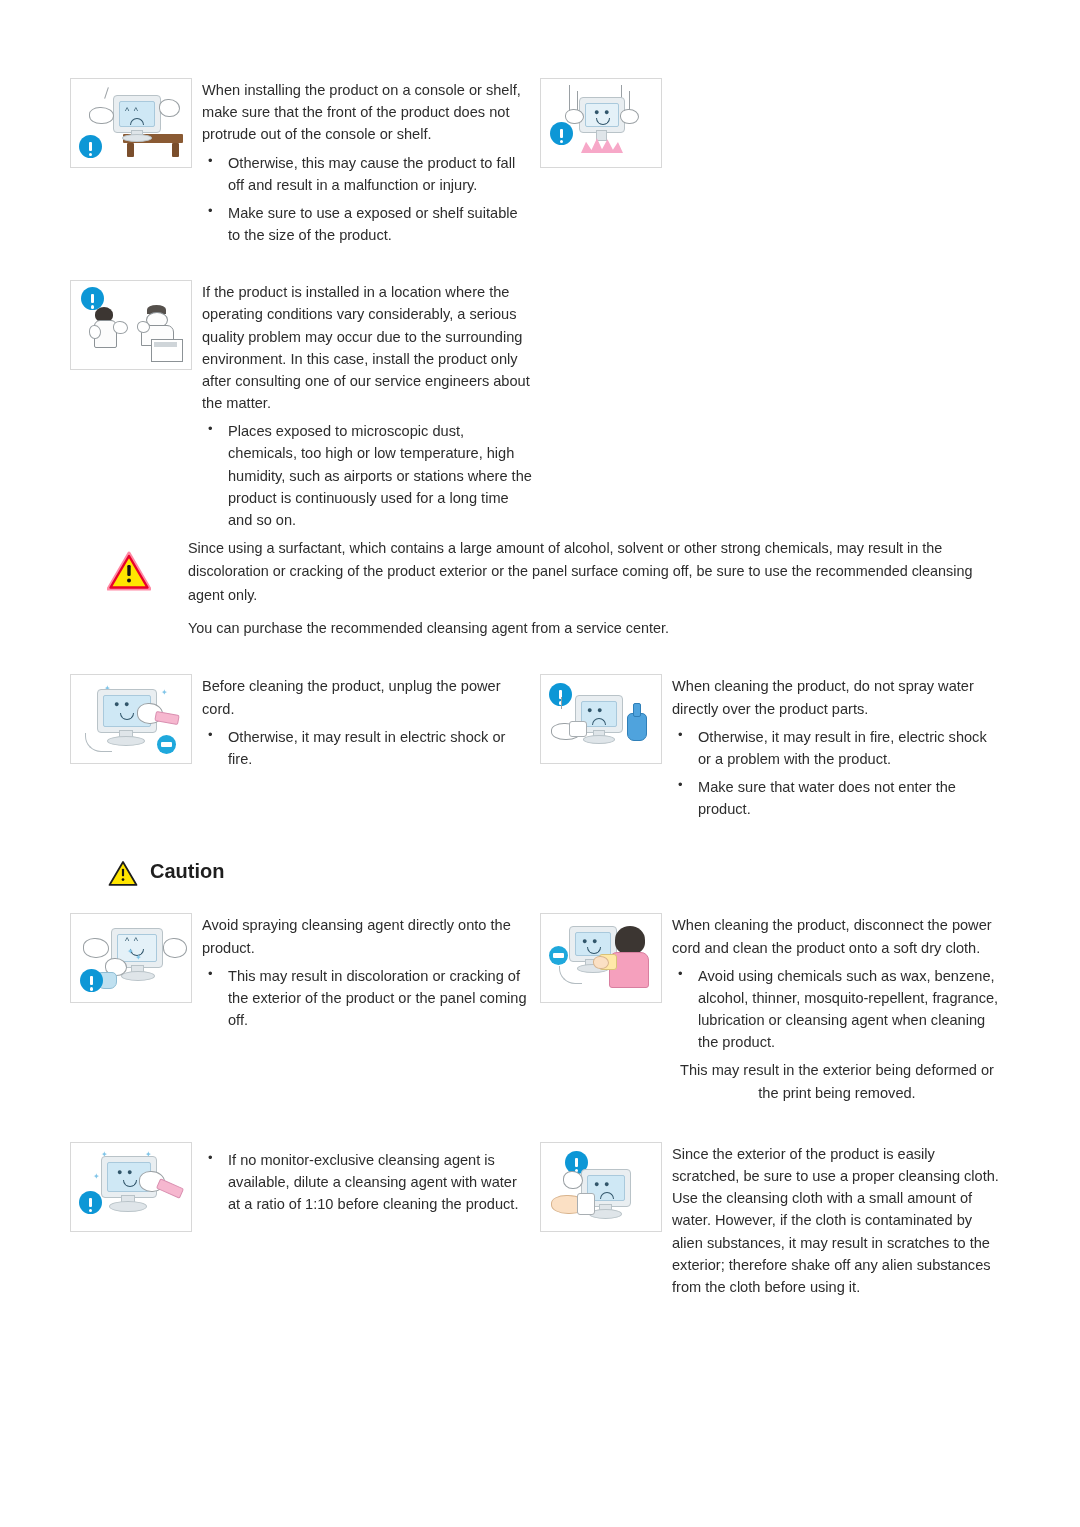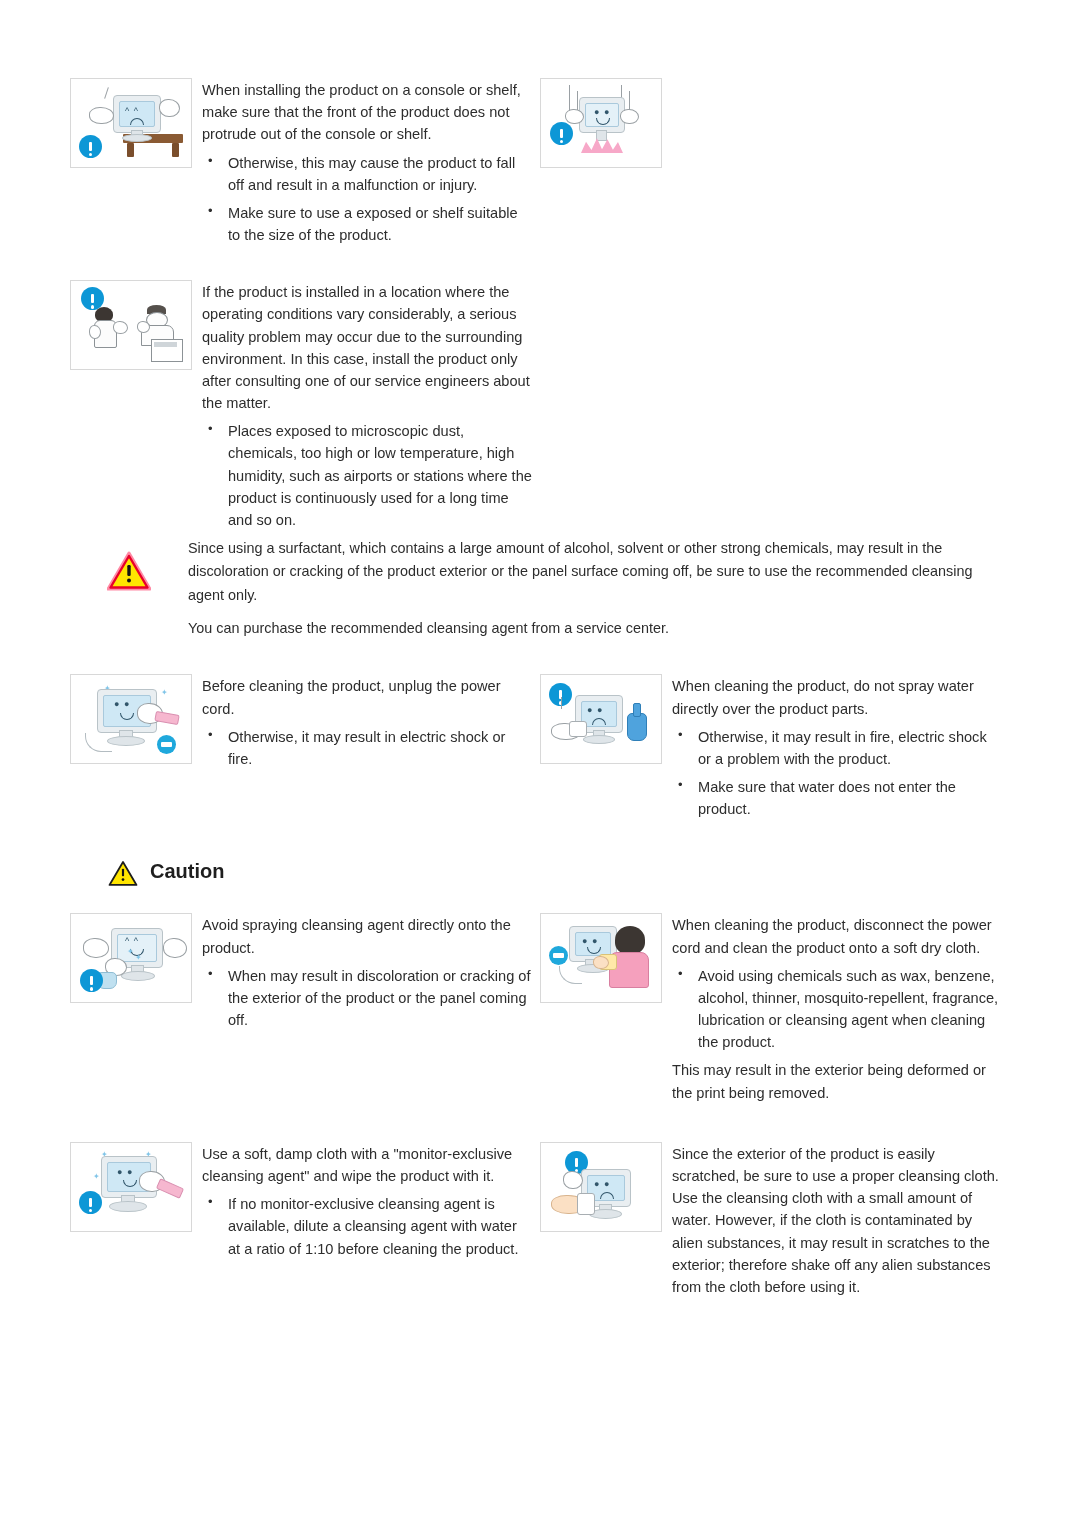--- a/index.html
+++ b/index.html
@@ -67,21 +67,21 @@
     margin-bottom: 6px;
   }
   .txt ul li:before {
     content: "\2022";
     position: absolute;
     left: 6px;
     top: -1px;
     font-size: 13px;
     color: #2d2d2d;
   }
-  .after-list { margin-top: 2px !important; }
+  .after-list { margin-top: 2px !important; text-align: center; }
 
   
   .section-heading {
     margin: 36px 0 20px 70px;
     font-size: 21px;
     font-weight: bold;
     color: #1e1e1e;
     letter-spacing: 0.1px;
   }
 
@@ -470,21 +470,21 @@
         <div class="spray" style="left:26px; top:58px; width:18px; height:15px; background:#bfe0f0; border-color:#8fbdd4;"></div>
         <div class="sparkle" style="left:56px; top:34px;">✦</div>
         <div class="sparkle" style="left:64px; top:40px;">✦</div>
         <div class="badge" style="left:9px; top:55px;">
             <i></i>
           </div>
       </div>
       <div class="txt">
         <p>Avoid spraying cleansing agent directly onto the product.</p>
         <ul>
-          <li>When may result in discoloration or cracking of the exterior of the product or the panel coming off.</li>
+          <li>This may result in discoloration or cracking of the exterior of the product or the panel coming off.</li>
         </ul>
       </div>
     </div>
 
     <div class="cell right">
       <div class="figure">
         <div class="mon" style="left:28px; top:12px; width:46px; height:34px;">
           <div class="screen"></div>
           <div class="eyes" style="left:12px; top:10px;">●&nbsp;●</div>
           <div class="mouth" style="left:17px; top:20px;"></div>
@@ -523,21 +523,20 @@
         </div>
         <div class="neck" style="left:50px; top:52px; width:12px; height:9px;"></div>
         <div class="base" style="left:38px; top:58px; width:36px; height:9px;"></div>
         <div class="hand" style="left:68px; top:28px; width:24px; height:19px;"></div>
         <div class="wand" style="left:86px; top:40px; width:24px; height:9px; transform:rotate(24deg);"></div>
         <div class="badge" style="left:8px; top:48px;">
             <i></i>
           </div>
       </div>
       <div class="txt">
-        <p>Use a soft, damp cloth with a "monitor-exclusive cleansing agent" and wipe the product with it.</p>
         <ul>
           <li>If no monitor-exclusive cleansing agent is available, dilute a cleansing agent with water at a ratio of 1:10 before cleaning the product.</li>
         </ul>
       </div>
     </div>
 
     <div class="cell right">
       <div class="figure">
         <div class="badge" style="left:24px; top:8px;">
             <i></i>

